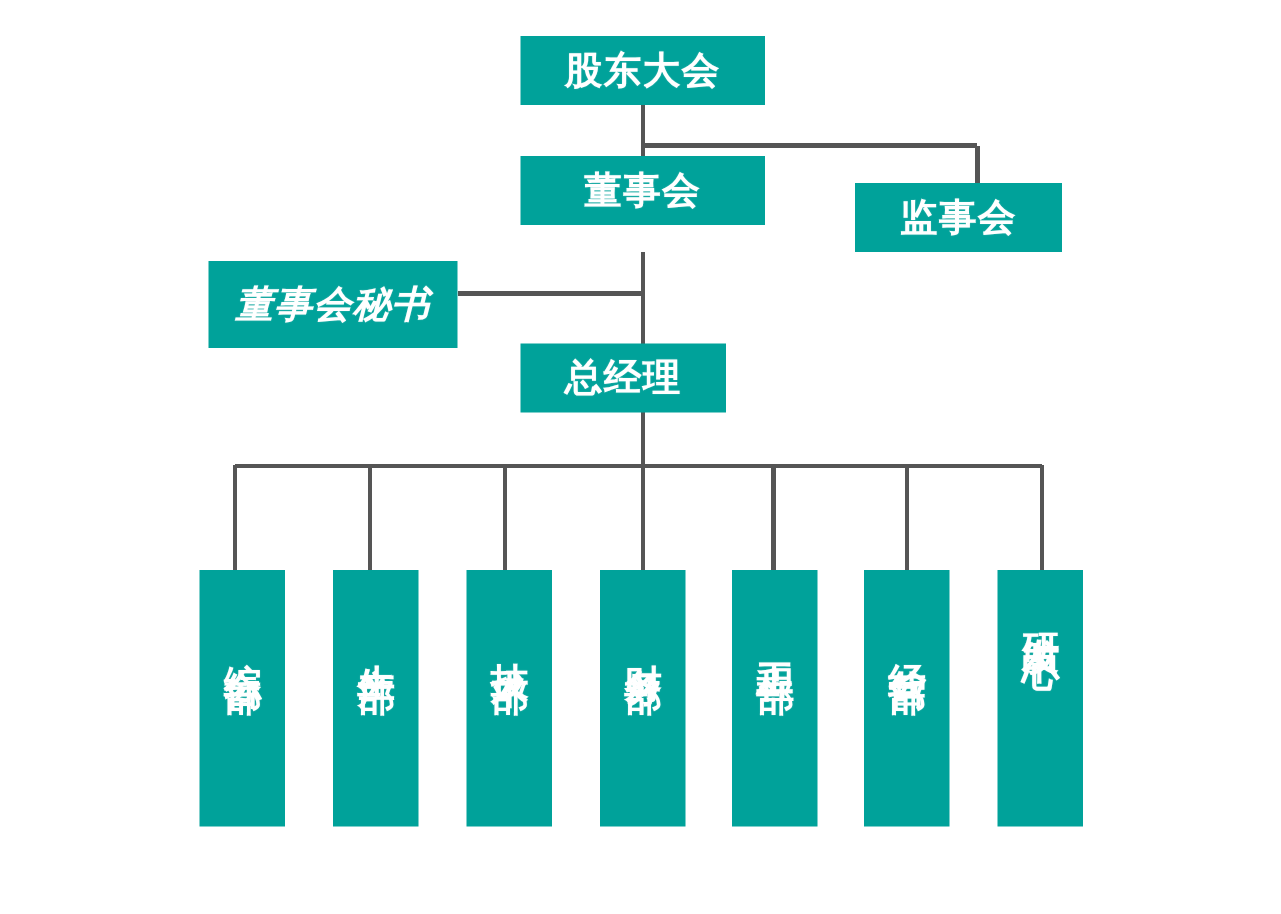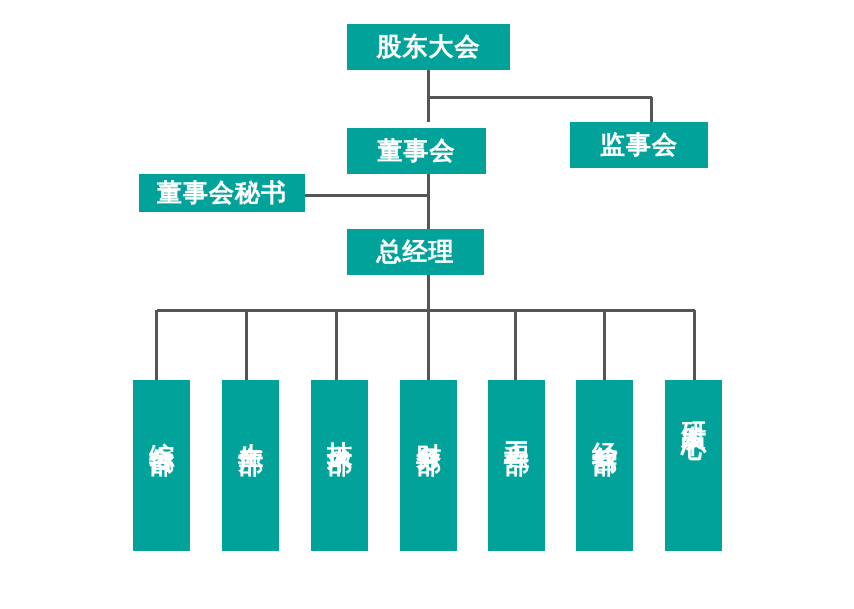--- a/index.html
+++ b/index.html
@@ -90,29 +90,29 @@
       <path d="M515.5 310 L515.5 380"></path>
       <path d="M604.5 310 L604.5 380"></path>
       <path d="M694.5 310 L694.5 380"></path>
     </g>
   </svg>
 
   <div class="node node-h" style="left:347px; top:24px; width:163px; height:46px;">
     <span class="node-label">股东大会</span>
   </div>
 
-  <div class="node node-h" style="left:347px; top:128px; width:139px; height:46px;">
+  <div class="node node-h" style="left:347px; top:104px; width:163px; height:46px;">
     <span class="node-label">董事会</span>
   </div>
 
   <div class="node node-h" style="left:570px; top:122px; width:138px; height:46px;justify-content:center;">
     <span class="node-label">监事会</span>
   </div>
 
-  <div class="node node-h" style="left:139px; top:174px; width:166px; height:38px;">
+  <div class="node node-h" style="left:139px; top:174px; width:166px; height:58px;font-style:italic;">
     <span class="node-label">董事会秘书</span>
   </div>
 
   <div class="node node-h" style="left:347px; top:229px; width:137px; height:46px;">
     <span class="node-label">总经理</span>
   </div>
 
   <div class="node node-v" style="left:133px; top:380px; width:57px; height:171px;">
     <span class="node-label">综合部</span>
   </div>

